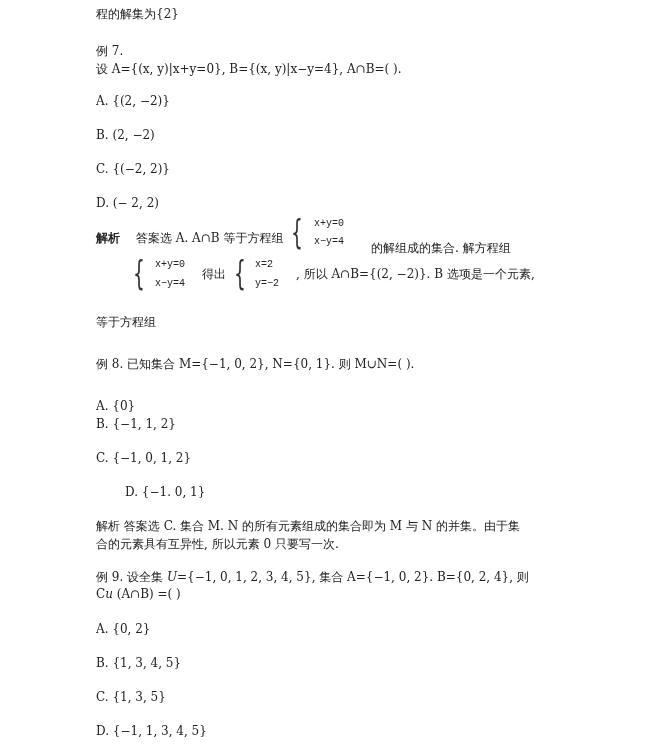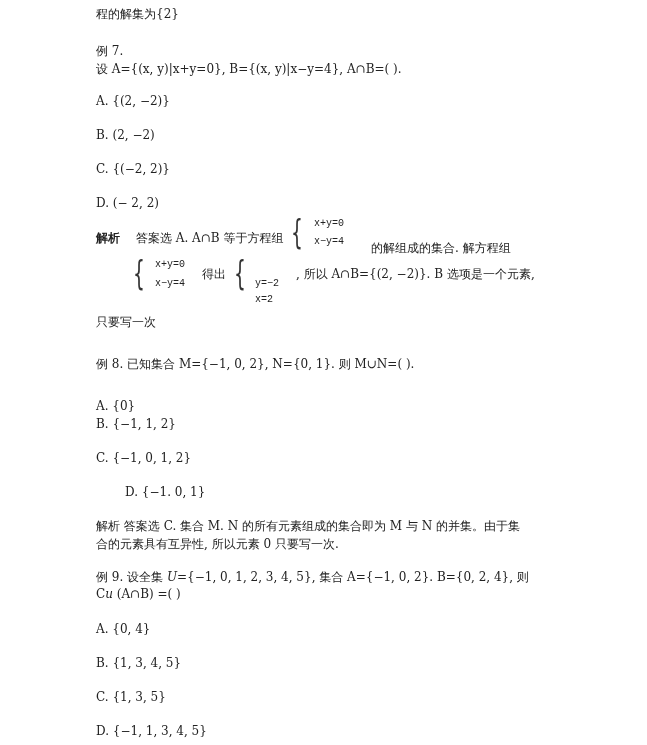--- a/index.html
+++ b/index.html
@@ -70,41 +70,41 @@
 
   <div class="sys" style="left:371px; top:220px;margin-top:20px;">的解组成的集合. 解方程组</div>
 
   <div class="brace" style="left:133px; top:254px;">{</div>
   <div class="eq" style="left:155px; top:258px;">x+y=0</div>
   <div class="eq" style="left:155px; top:277px;">x−y=4</div>
 
   <div class="sys" style="left:202px; top:266px;">得出</div>
 
   <div class="brace" style="left:234px; top:254px;">{</div>
-  <div class="eq" style="left:255px; top:258px;margin-top:35px;">x=2</div>
+  <div class="eq" style="left:255px; top:258px;">x=2</div>
   <div class="eq" style="left:255px; top:277px;">y=−2</div>
 
   <div class="sys" style="left:296px; top:266px;">, 所以 A∩B={(2, −2)}. B 选项是一个元素,</div>
 
-  <div class="line" style="top:314px;">只要写一次</div>
+  <div class="line" style="top:314px;">等于方程组</div>
 
   <div class="line bold" style="top:356px;">例 8. 已知集合 M={−1, 0, 2}, N={0, 1}. 则 M∪N=(   ).</div>
   <div class="line" style="top:398px;">A. {0}</div>
   <div class="line" style="top:416px;">B. {−1, 1, 2}</div>
   <div class="line" style="top:450px;">C. {−1, 0, 1,  2}</div>
   <div class="line" style="top:484px;margin-left:29px;">D.  {−1. 0, 1}</div>
 
   <div class="line" style="top:518px;">解析      答案选 C. 集合 M. N 的所有元素组成的集合即为 M 与 N 的并集。由于集</div>
   <div class="line" style="top:536px;">合的元素具有互异性, 所以元素 0 只要写一次.</div>
 
   <div class="line bold" style="top:569px;">
     <span>例 9. 设全集 </span><span class="italic">U</span><span>={−1, 0, 1, 2, 3, 4, 5}, 集合 A={−1, 0, 2}. B={0, 2, 4}, 则</span>
   </div>
   <div class="line bold" style="top:586px;">
     <span>C</span><span class="italic">u</span><span> (A∩B) =(   )</span>
   </div>
 
-  <div class="line" style="top:621px;">A. {0, 4}</div>
+  <div class="line" style="top:621px;">A. {0, 2}</div>
   <div class="line" style="top:655px;">B. {1, 3, 4, 5}</div>
   <div class="line" style="top:689px;">C. {1, 3, 5}</div>
   <div class="line" style="top:723px;">D. {−1, 1,  3,  4,  5}</div>
 
 </div>
 
 </body></html>

